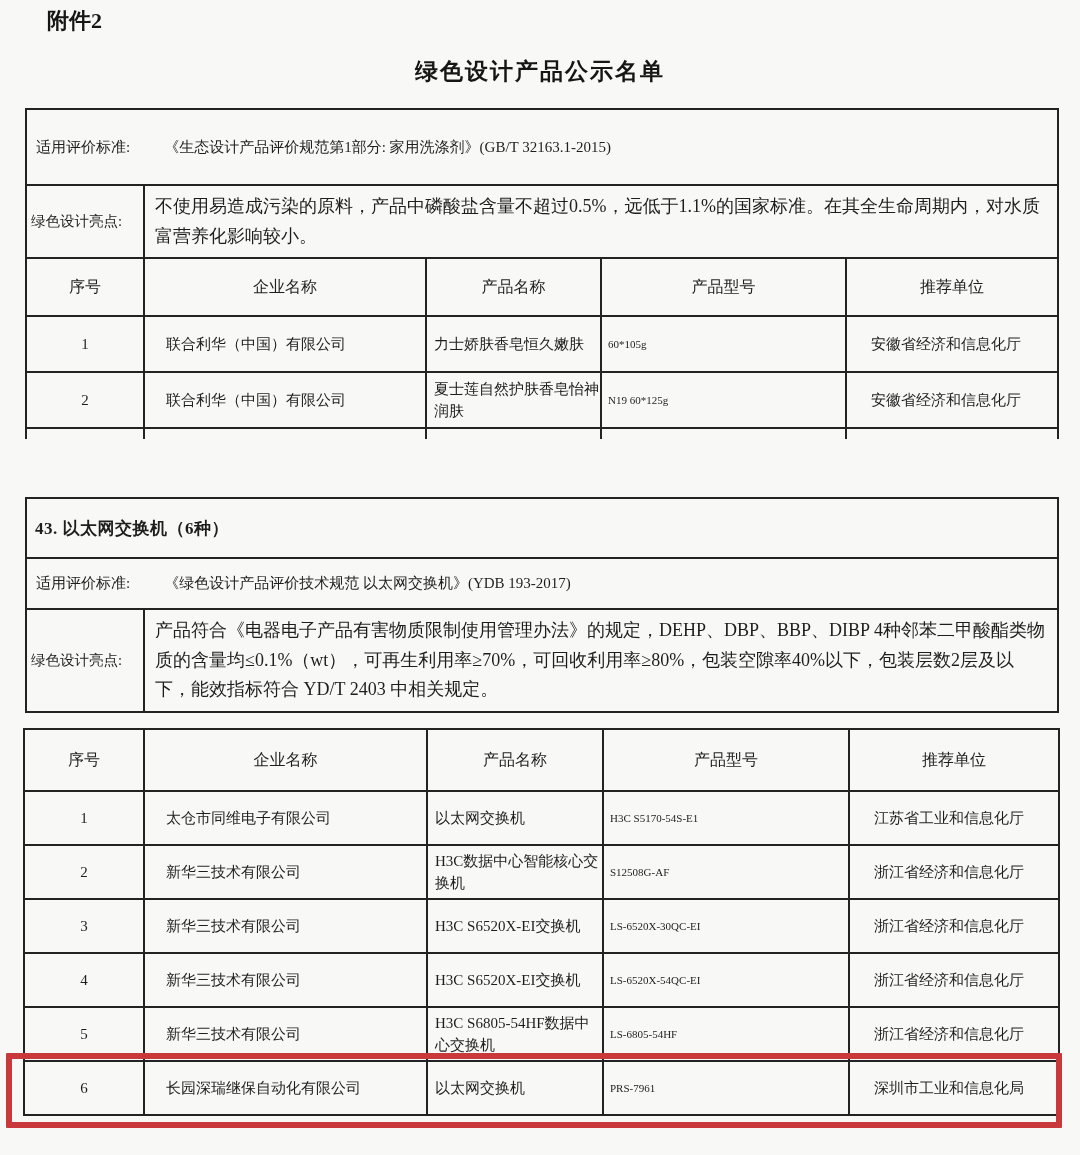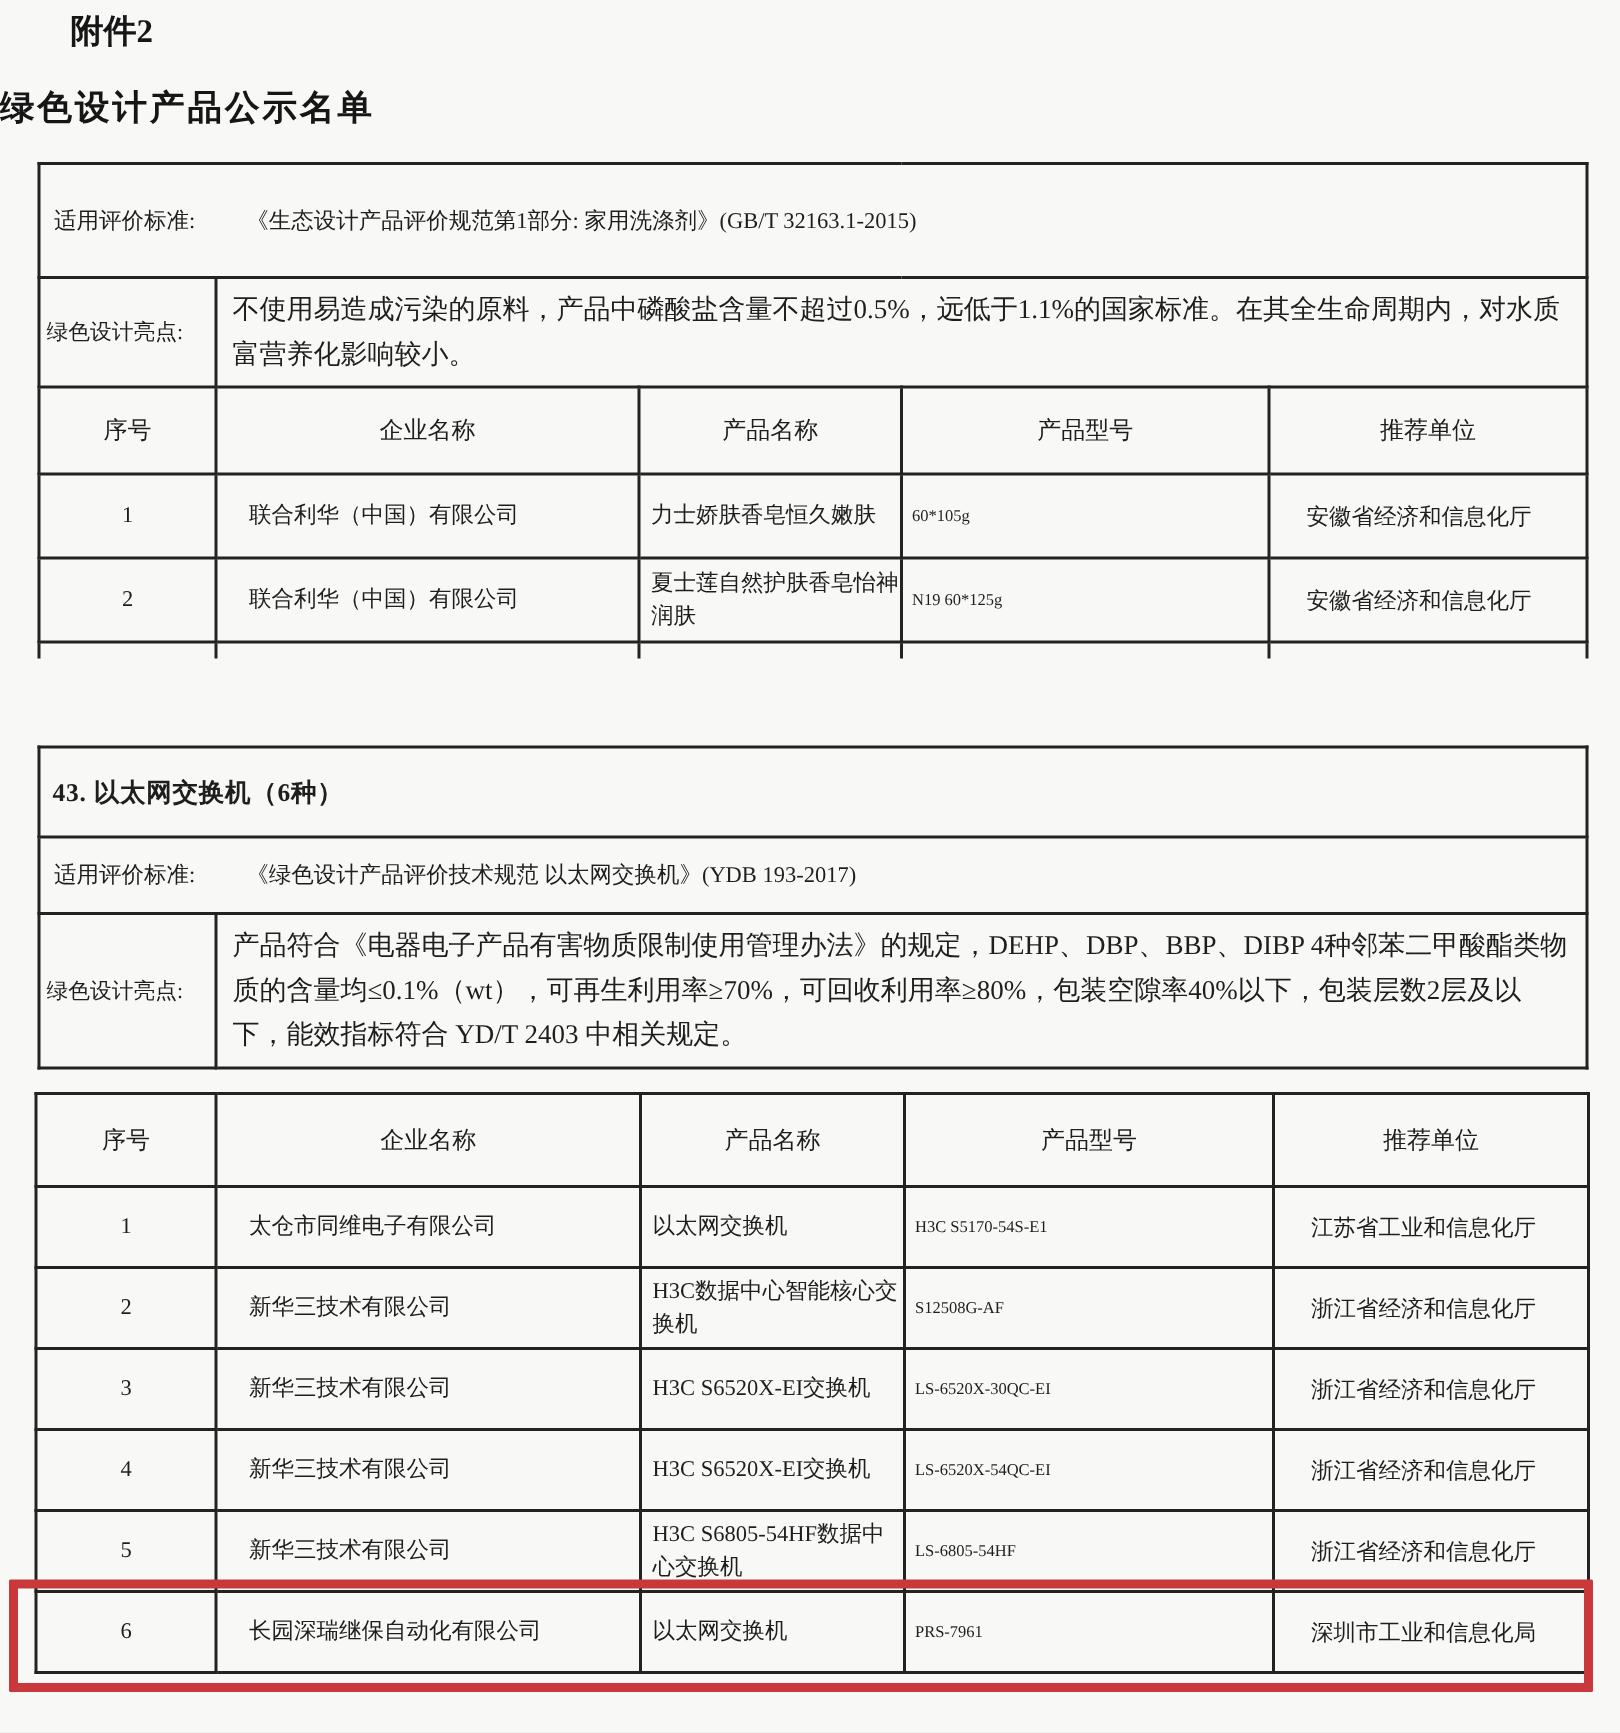--- a/index.html
+++ b/index.html
@@ -10,21 +10,21 @@
     font-family:"Liberation Serif","DejaVu Serif",serif;
     color:#1e1e1e;
   }
   .attachment {
     position:absolute; left:28px; top:6px;
     font-family:Liberation Serif, serif;
     font-weight:bold; font-size:22px; color:#161616;margin-left:19px;
   }
   .doc-title {
     position:absolute; left:0; top:56px; width:100%;
-    text-align:left;
+    text-align:center;
     font-family:"Liberation Sans","DejaVu Sans",sans-serif;
     font-weight:bold; font-size:23px; letter-spacing:2px; color:#161616;
   }
   table { border-collapse:collapse; table-layout:fixed; background:transparent; }
   td, th { border:2px solid #232323; vertical-align:middle; overflow:hidden; }
 
   
   .section-title-cell {
     font-weight:bold; font-size:17px; padding-left:8px; letter-spacing:0.5px;
   }

